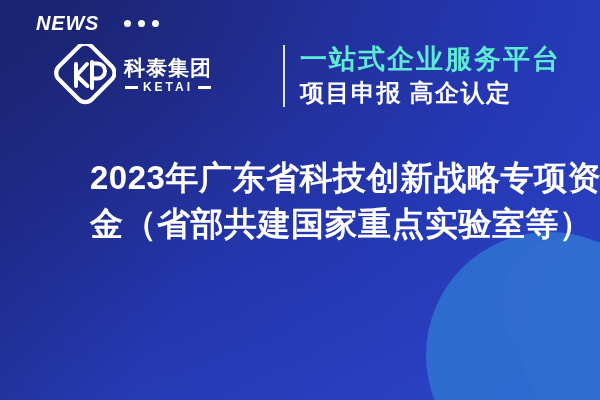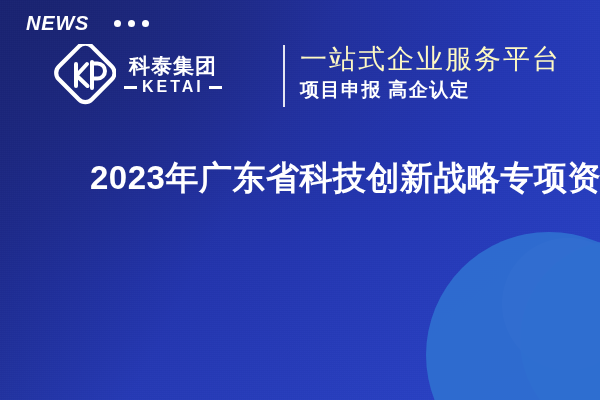--- a/index.html
+++ b/index.html
@@ -69,21 +69,21 @@
     width: 200px;
     height: 200px;
     border-radius: 50%;
     background: #3273cf;
     opacity: 0.70;
   }
 
   
   .news-row {
     position: absolute;
-    left: 26px;
+    left: 36px;
     top: 13px;
     display: flex;
     gap: 25px;
   }
   .news-label {
     color: #ffffff;
     font-size: 20px;
     font-weight: 700;
     font-style: italic;
     letter-spacing: 0.8px;
@@ -139,21 +139,21 @@
     justify-content: center;
   }
   .logo-en .dash {
     display: block;
     width: 13px;
     height: 3px;
     background: #ffffff;
   }
   .logo-en .word {
     color: #ffffff;
-    font-size: 16px;
+    font-size: 12px;
     font-weight: 700;
     letter-spacing: 3px;
     line-height: 1;
   }
 
   .divider {
     position: absolute;
     left: 283px;
     top: 45px;
     width: 2px;
@@ -161,31 +161,32 @@
     background: rgba(255,255,255,0.88);
   }
 
   
   .tagline {
     position: absolute;
     left: 300px;
     top: 44px;
   }
   .tagline-main {
-    color: #fef9c3;
+    color: #5eead4;
     font-size: 27px;
     line-height: 1.16;
     letter-spacing: 2px;
     white-space: nowrap;
     font-family: "Liberation Sans", "DejaVu Sans", sans-serif;
+    font-weight: bold;
   }
   .tagline-sub {
     margin-top: 4px;
     color: #ffffff;
-    font-size: 19px;
+    font-size: 24px;
     line-height: 1.2;
     letter-spacing: 1.5px;
     white-space: nowrap;
     font-family: "Liberation Serif", "DejaVu Serif", serif;
     font-weight: 700;
   }
 
   
   .headline {
     position: absolute;
@@ -253,15 +254,16 @@
 
   <div class="divider"></div>
 
   <div class="tagline">
     <div class="tagline-main">一站式企业服务平台</div>
     <div class="tagline-sub">项目申报 高企认定</div>
   </div>
 
   <div class="headline">
     <div class="headline-line">2023年广东省科技创新战略专项资</div>
+    <div class="headline-line">金（省部共建国家重点实验室等）</div>
   </div>
 
 </div>
 
 </body></html>

